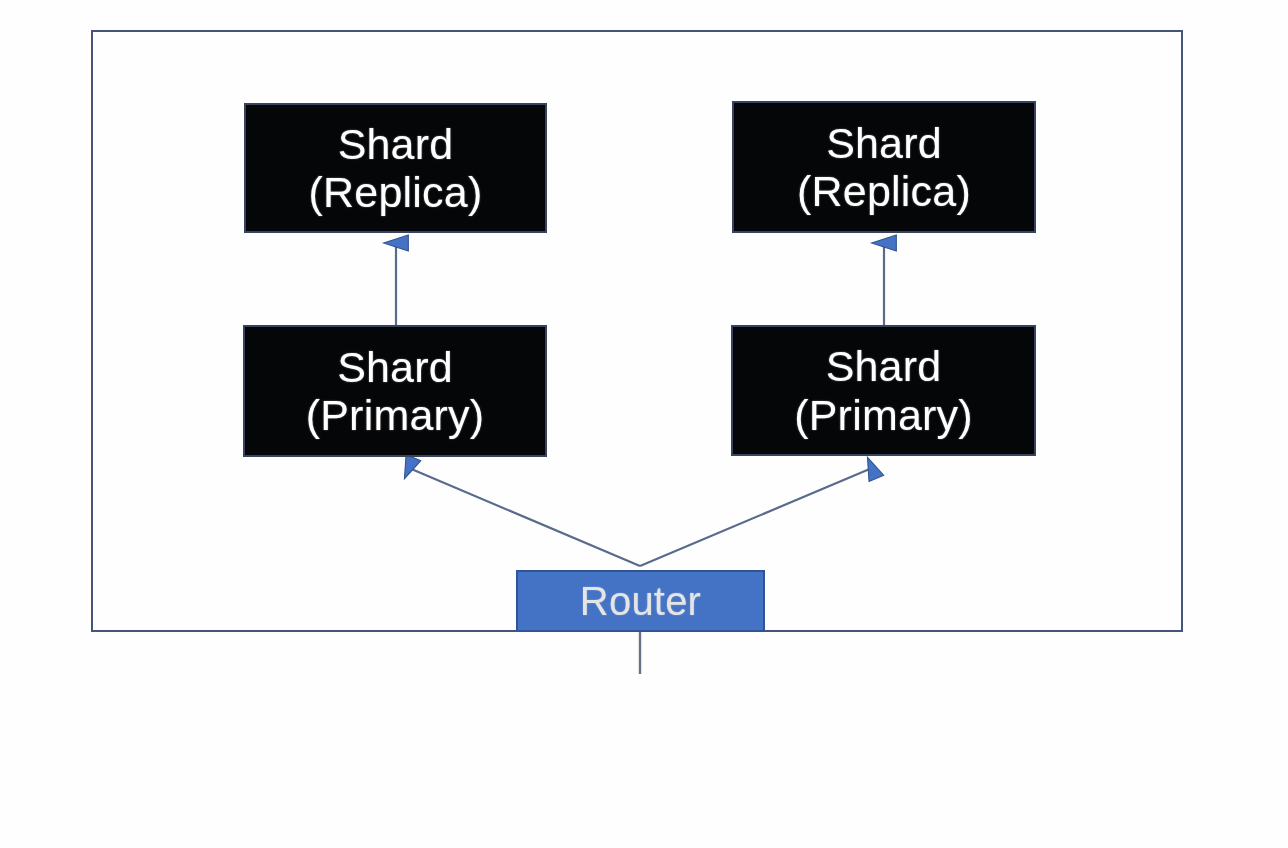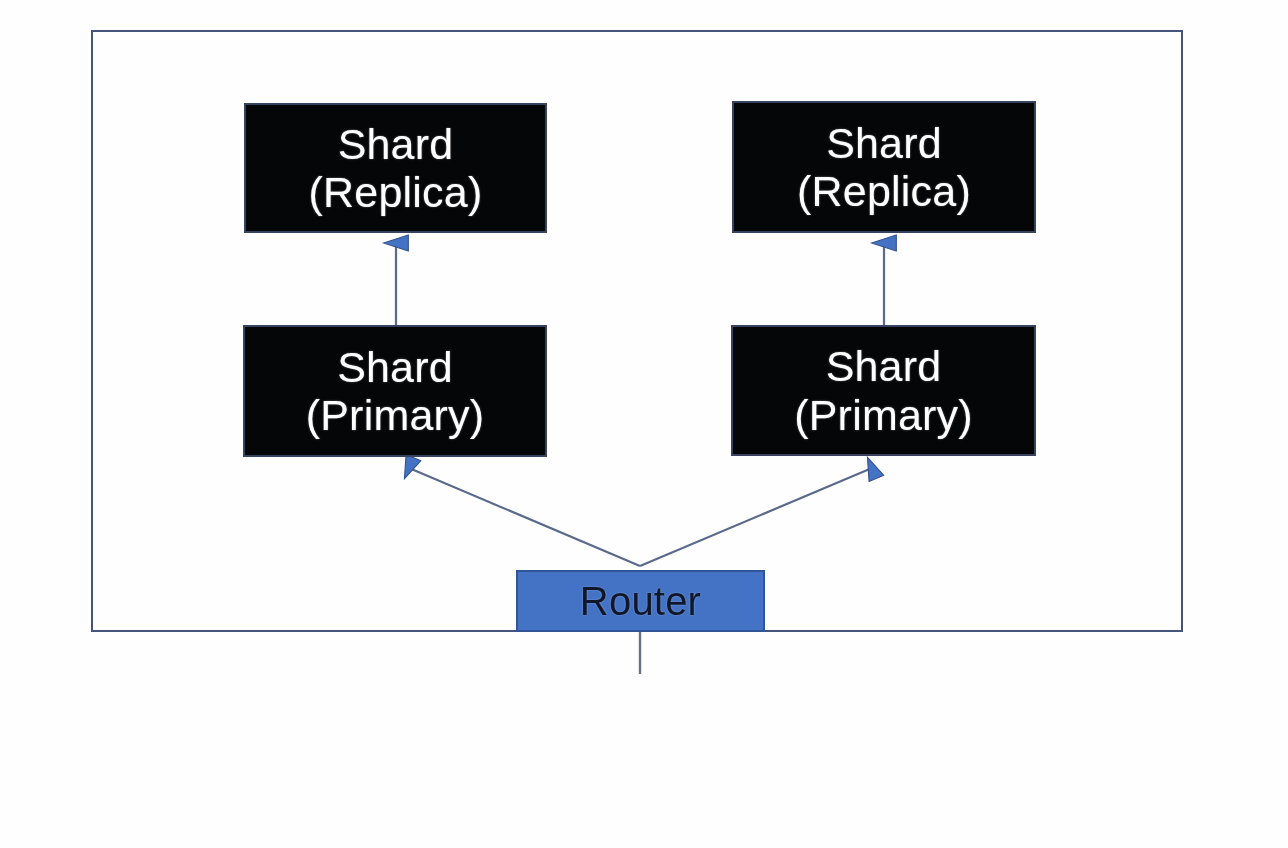--- a/index.html
+++ b/index.html
@@ -49,21 +49,21 @@
     background: #050608;
     border: 2px solid #37435f;
     color: #ffffff;
     font-size: 43px;
     font-weight: 400;
     text-shadow: 0 0 2px rgba(255,255,255,0.45);
   }
   .router-node {
     background: #4472c4;
     border: 2px solid #2f5597;
-    color: #0f172a;
+    color: #e5e5e5;
     font-size: 40px;
     text-shadow: 0 0 2px rgba(255,255,255,0.35);
   }
   .client-node {
     background: #4472c4;
     border: 3px solid #2b4470;
     color: #ffffff;
     font-size: 44px;
     text-shadow: 0 0 2px rgba(255,255,255,0.35);
   }

